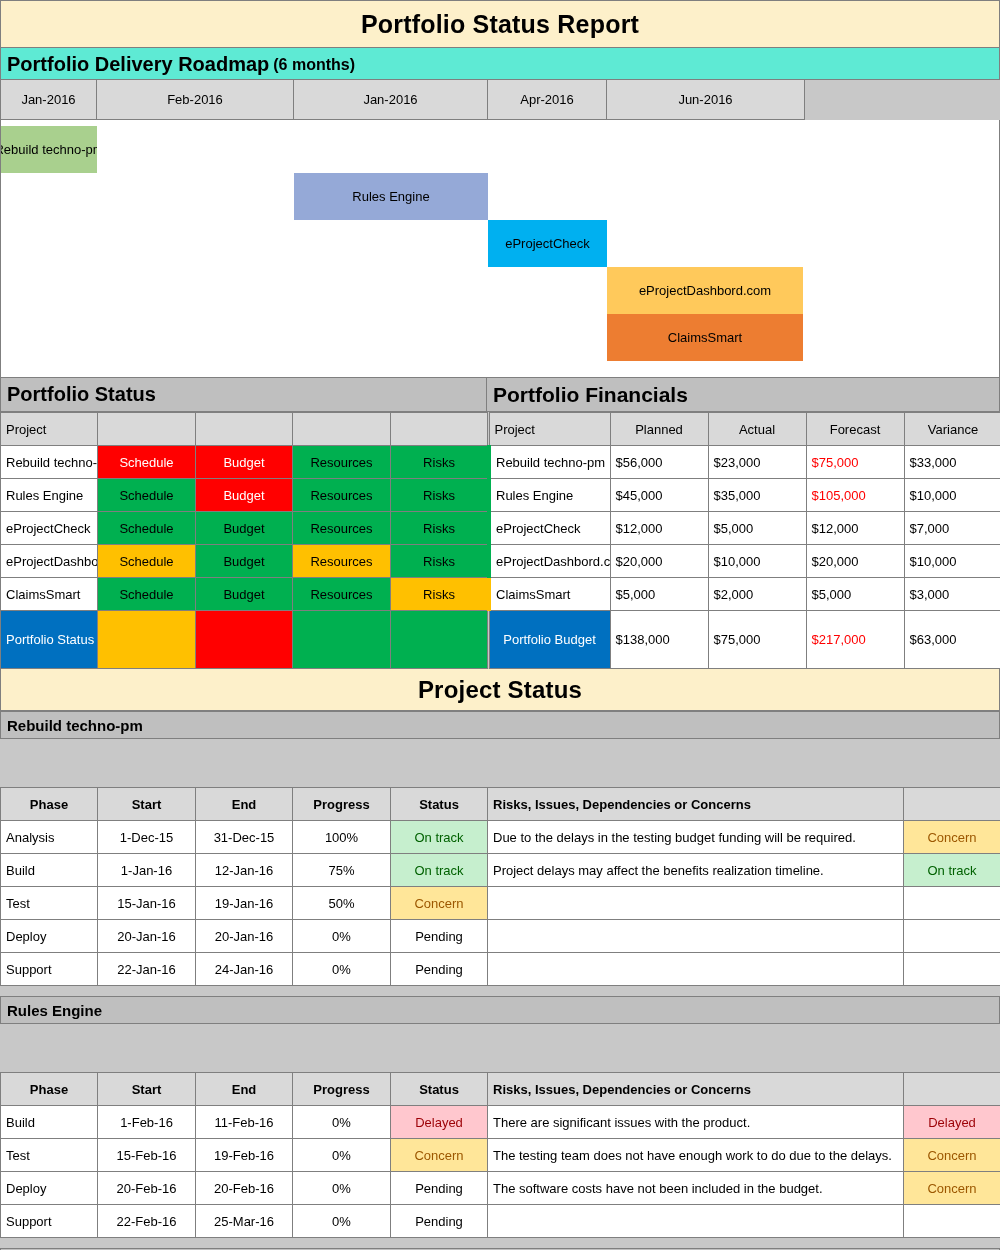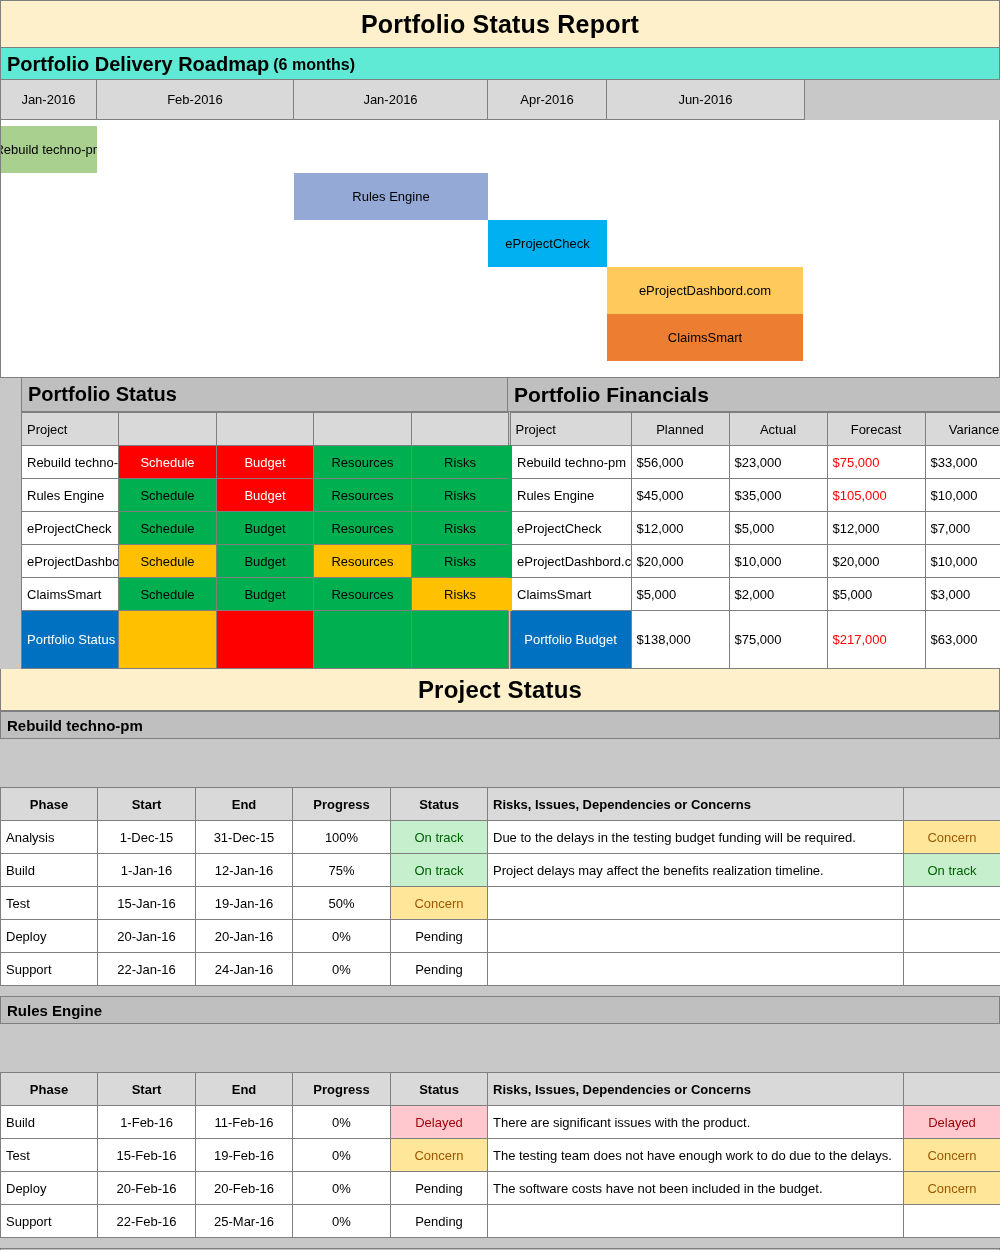--- a/index.html
+++ b/index.html
@@ -43,21 +43,21 @@
   .gantt {
     position: relative; height: 258px; background: #fff;
     border: 1px solid #7f7f7f; border-top: none;
   }
   .bar {
     position: absolute; display: flex; align-items: center; justify-content: center;
     font-size: 13px; color: #000; overflow: hidden; white-space: nowrap;
   }
 
   
-  .band { display: flex; width: 1000px; padding-left: 21px; }
+  .band { display: flex; width: 1000px; }
   .tbl { border-collapse: collapse; table-layout: fixed; }
   .tbl td, .tbl th {
     border: 1px solid #7f7f7f;
     font-size: 13px; font-weight: normal;
     height: 33px; padding: 0 5px;
     overflow: hidden; white-space: nowrap;
     background: #fff;
   }
   .hdr td { background: #d9d9d9; }
   .ctr { text-align: center; }

